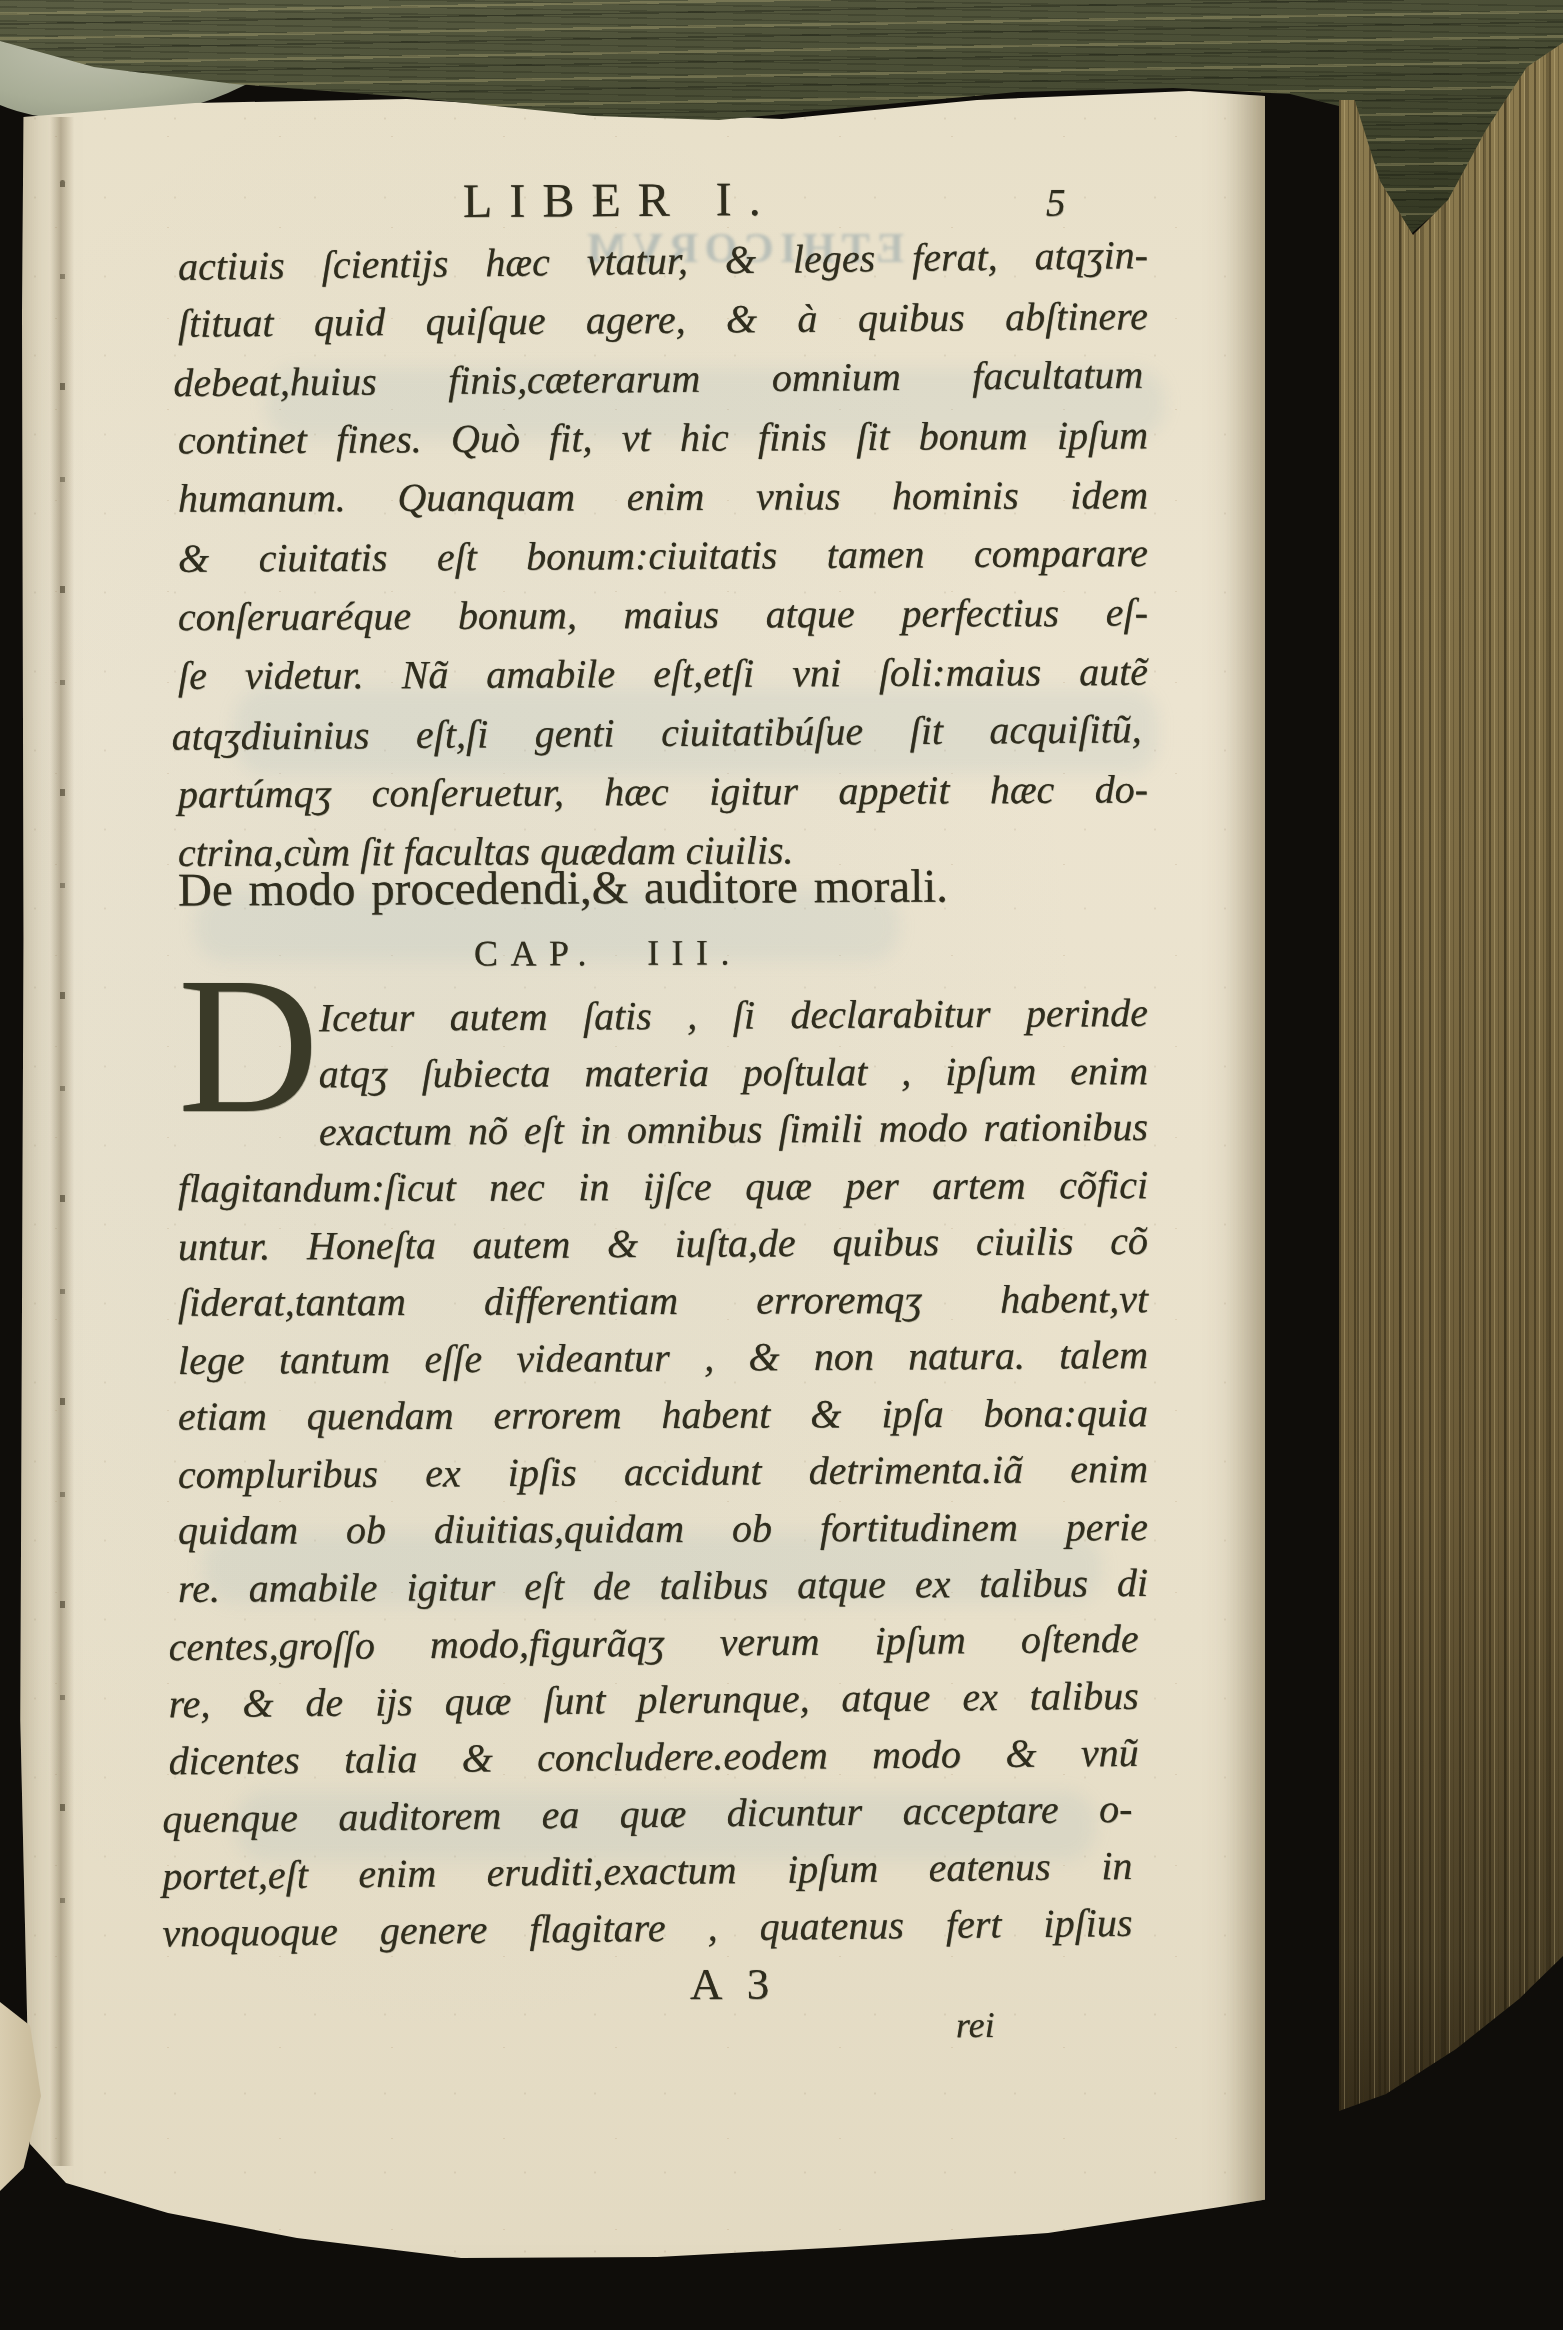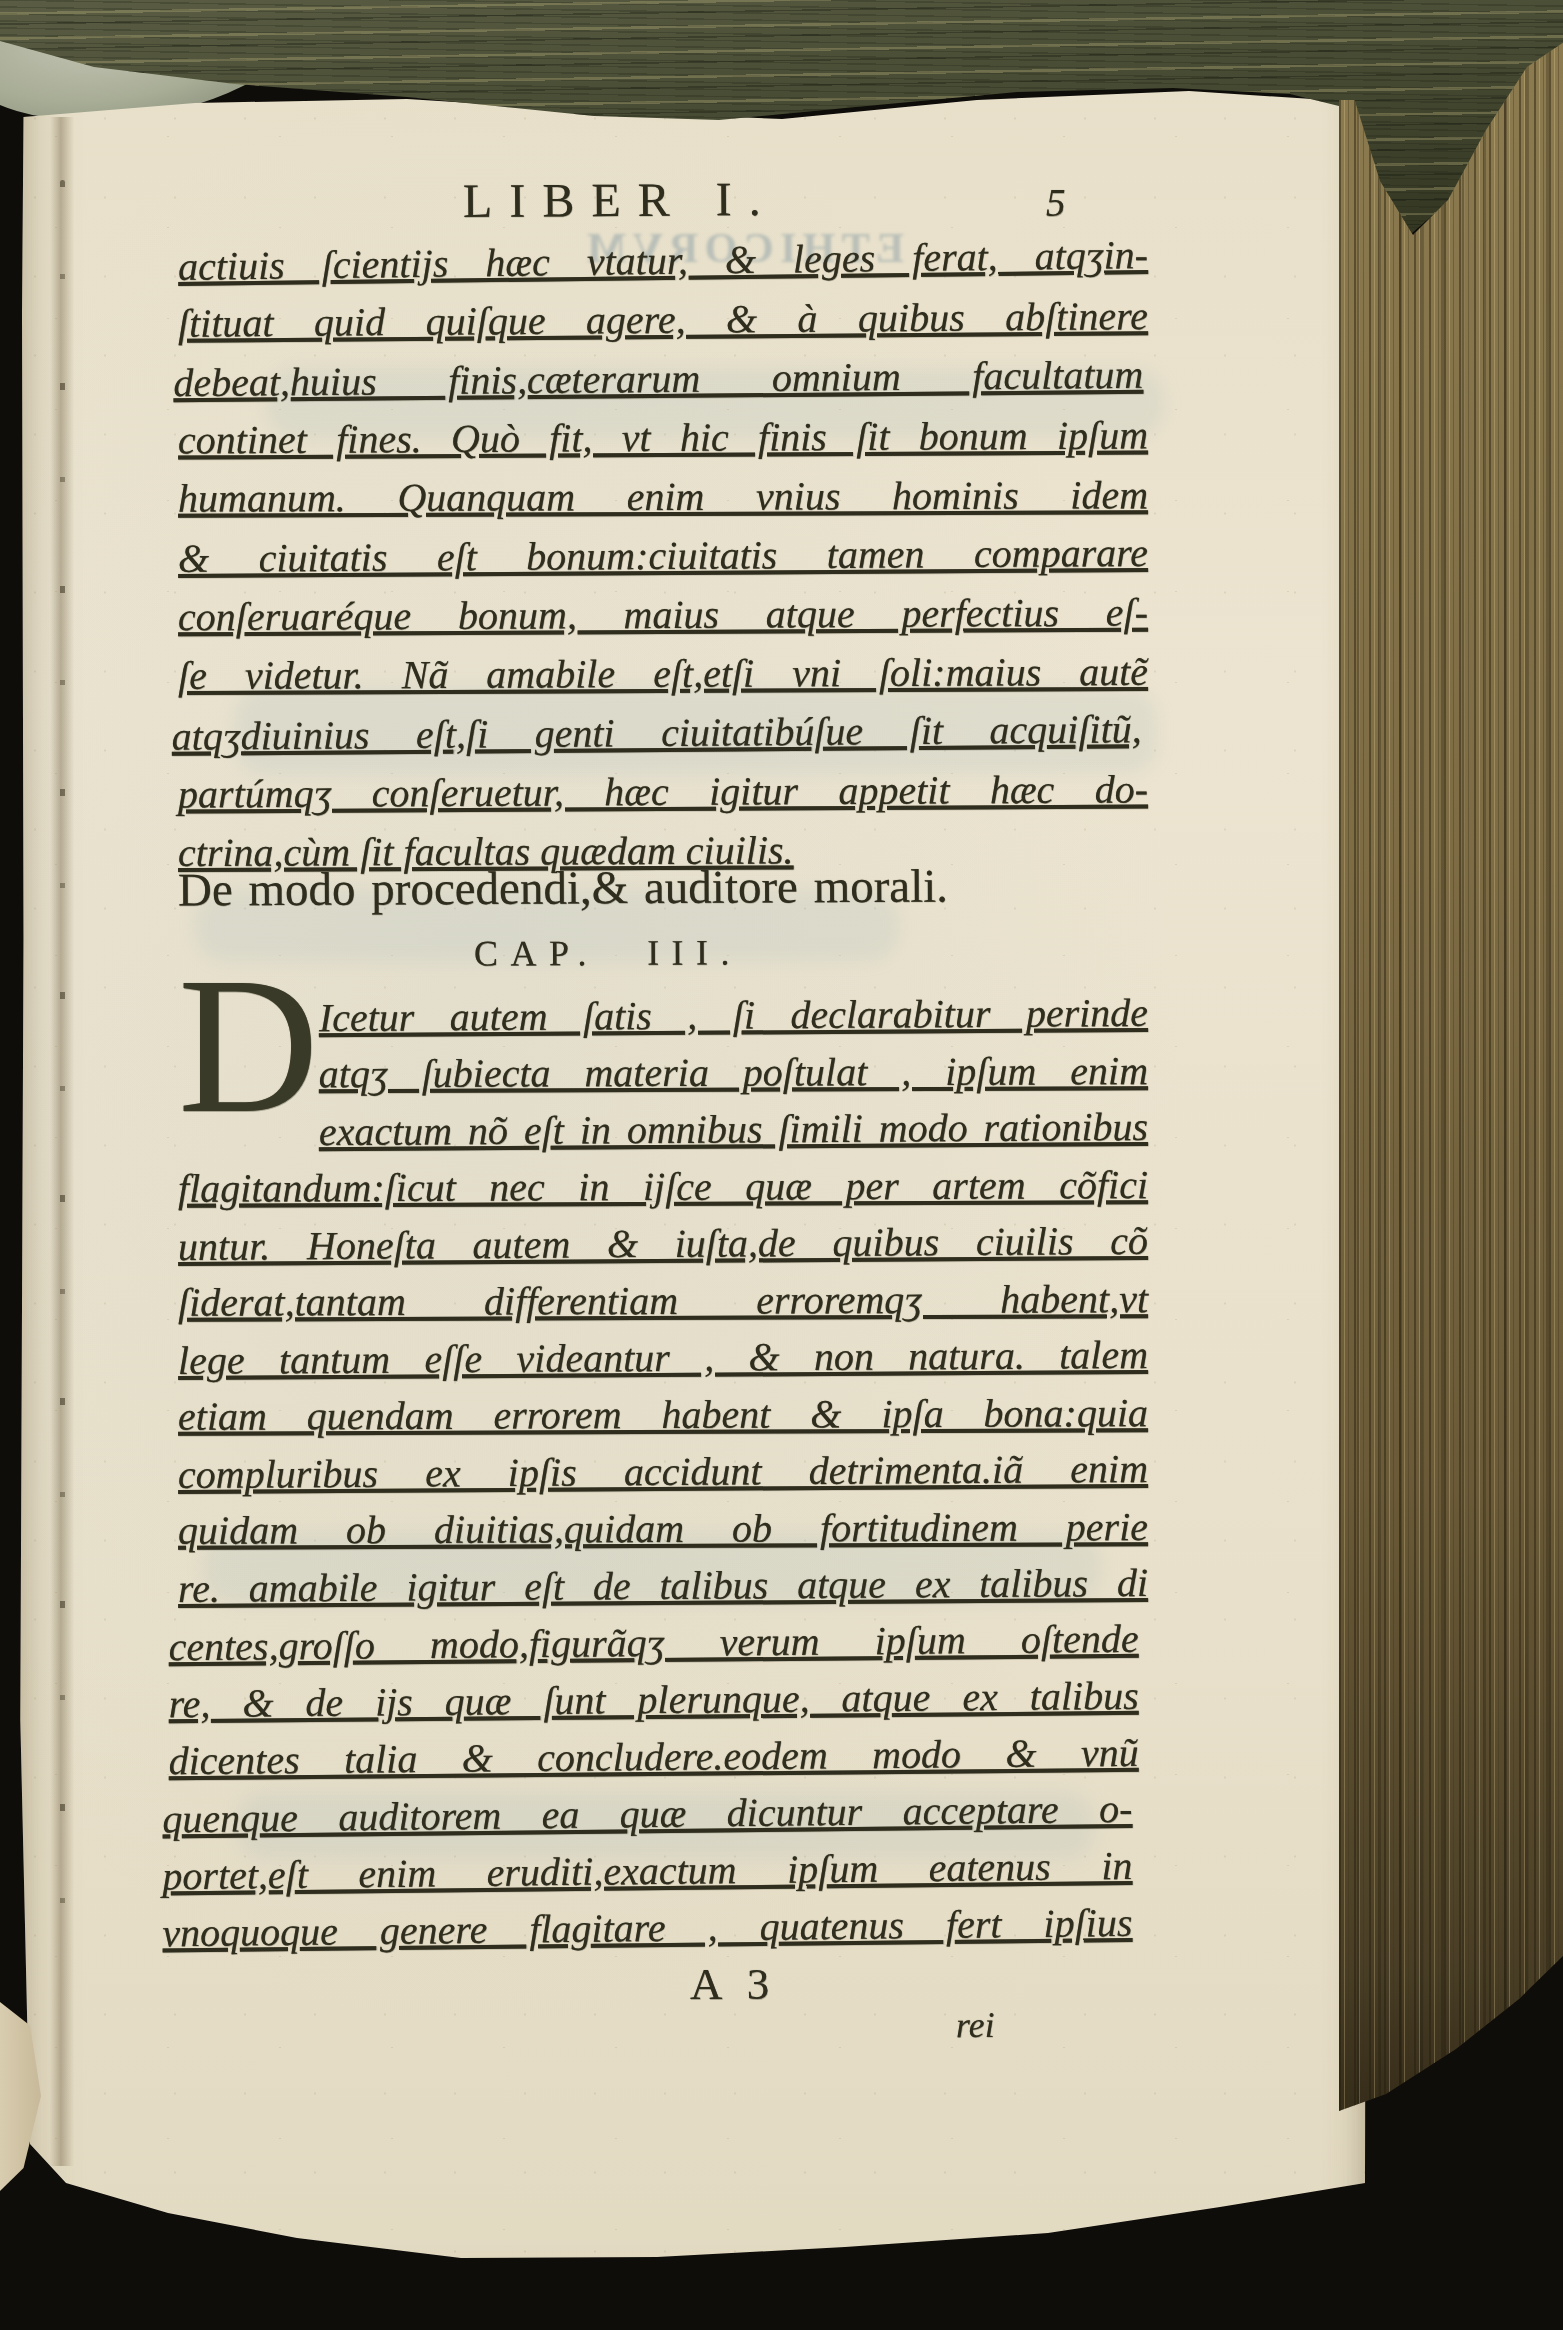--- a/index.html
+++ b/index.html
@@ -29,21 +29,21 @@
       repeating-linear-gradient(90deg, rgba(0,0,0,0) 0 18px, rgba(20,16,6,0.25) 18px 21px),
       linear-gradient(to bottom,#8d7c50 0%,#7d6c44 40%,#6a5a37 70%,#4a3f26 92%,#332a18 100%);
     clip-path:polygon(0px 100px,15.6px 100px,41px 181px,74px 235px,109px 200px,147px 130px,188px 67px,225px 42px,225px 1955px,180px 1999px,117px 2049px,47px 2094px,0px 2111px);
   }
   .under-page{
     position:absolute;left:0;top:2002px;width:47px;height:195px;
     background:linear-gradient(to right,#d9cdb0,#c4b695);
     clip-path:polygon(0px 0px,30px 23.5px,41px 94px,23.5px 166px,0px 189px);
   }
   .page{
-    position:absolute;left:0;top:0;width:1385px;height:2330px;
+    position:absolute;left:0;top:0;width:1265px;height:2330px;
     background:
       radial-gradient(ellipse at 35% 45%, rgba(160,180,185,0.10), rgba(0,0,0,0) 55%),
       radial-gradient(rgba(150,110,70,0.16) 0.9px, rgba(0,0,0,0) 1.3px),
       radial-gradient(rgba(120,90,60,0.12) 0.8px, rgba(0,0,0,0) 1.2px),
       linear-gradient(to bottom,#e7dfc8 0%,#ece4d0 30%,#e8e0ca 70%,#e2d9c1 100%);
     background-size:auto, 112px 91px, 70px 79px, auto;
     clip-path:polygon(23.5px 117px,195px 103px,407px 99px,594px 111px,782px 119px,977px 100px,1189px 91px,1374px 103px,1374px 235px,1368px 938px,1366px 1720px,1365px 2183px,1220px 2207px,1048px 2233px,845px 2247px,657px 2257px,461px 2258px,297px 2238px,168px 2213px,66px 2183px,30px 2144px,20.3px 1720px,23.5px 938px,22px 313px);
     box-shadow:
       inset -35px 0 43px -19.5px rgba(95,80,45,0.45),
       inset 43px 0 55px -27px rgba(110,95,60,0.50),
@@ -69,21 +69,21 @@
     position:absolute;left:450px;top:224px;width:454px;
     font-size:42px;font-weight:bold;letter-spacing:6.3px;
     color:rgba(110,140,155,0.38);transform:scaleX(-1);filter:blur(1.6px);
     white-space:nowrap;
   }
   
   .ink{color:#2f2d1e;text-shadow:0 0 0.8px rgba(47,45,30,0.55),0.5px 0.6px 0.6px rgba(47,45,30,0.28);}
   .running-head{position:absolute;left:0;top:172px;width:1564px;height:63px;}
   .head-title{position:absolute;left:463px;top:0;font-size:48px;letter-spacing:17px;white-space:nowrap;transform:rotate(-0.4deg);}
   .page-number{position:absolute;left:1046px;top:7.8px;font-size:39px;font-style:italic;}
-  .text-block{position:absolute;left:178px;width:970px;text-decoration:underline;}
+  .text-block{position:absolute;left:178px;width:970px;}
   .p1{top:231px;}
   .para2{top:987px;}
   .line{
     height:59px;line-height:59px;font-style:italic;font-size:40px;
     white-space:nowrap;text-align:justify;text-align-last:justify;text-justify:inter-word;
   }
   .para2 .line{height:57px;line-height:57px;}
   .line.short{text-align-last:left;}
   .p1 .line:nth-child(1){transform:rotate(-0.7deg);}
   .p1 .line:nth-child(2){transform:rotate(-0.45deg);}

